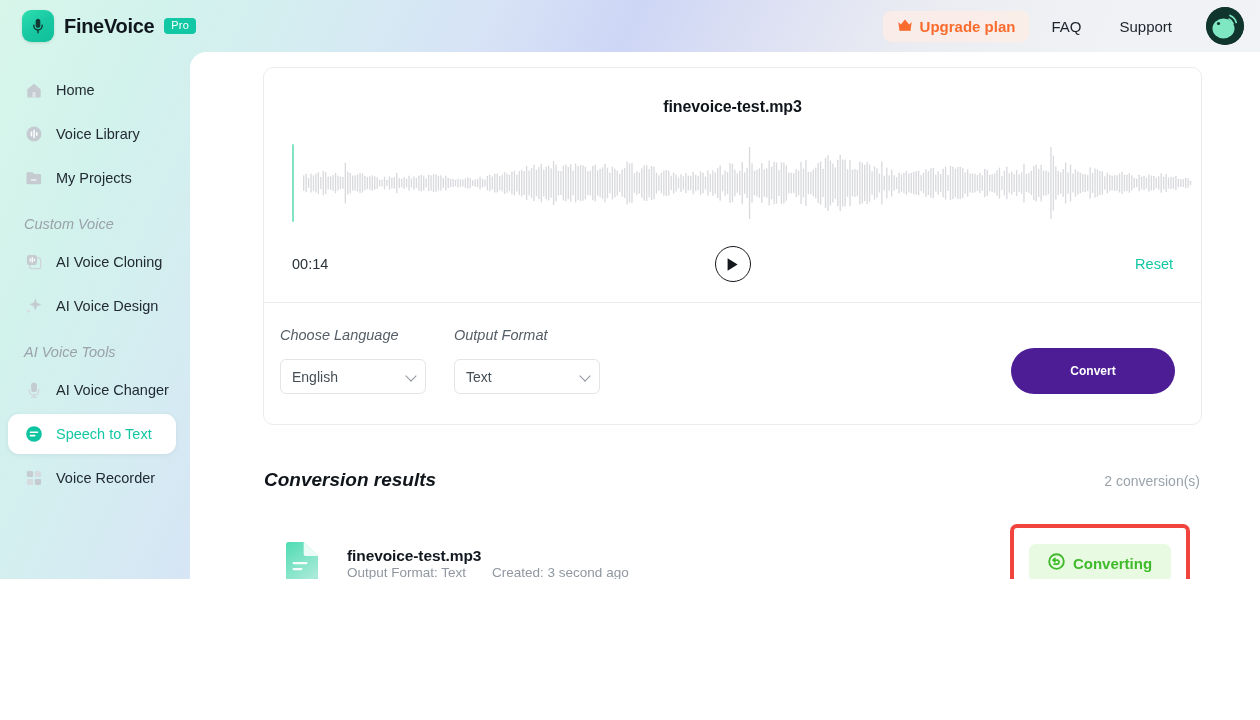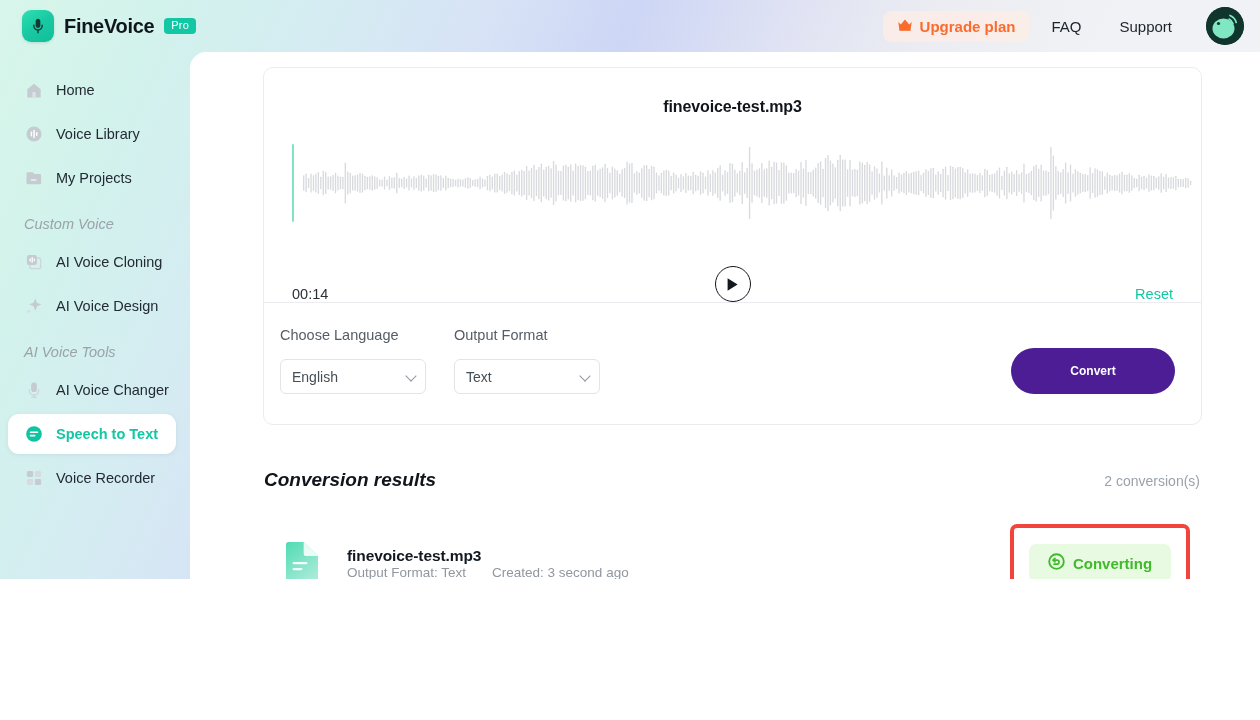--- a/index.html
+++ b/index.html
@@ -83,21 +83,21 @@
     padding-left: 16px; border-radius: 11px;
     cursor: pointer;
   }
   .nav-item .label {
     font-size: 14.5px; color: #222b33; font-weight: 500; white-space: nowrap;
   }
   .nav-item.active {
     background: #ffffff;
     box-shadow: 0 1px 4px rgba(80,100,120,.10);
   }
-  .nav-item.active .label { color: #12c7a3; font-weight: 700; }
+  .nav-item.active .label { color: #12c7a3; font-weight: 400; }
   .nav-icon { width: 20px; height: 20px; flex: 0 0 20px; position: relative; }
   .nav-group {
     font-size: 14.5px; color: #9aa3ab; font-weight: 400;
     padding: 14px 0 10px 24px;
     font-style: italic;
   }
 
   
   #main {
     position: absolute; left: 190px; top: 52px;
@@ -122,21 +122,21 @@
   }
   .wave-wrap {
     position: relative; height: 78px; margin: 0 2px;
   }
   .playhead {
     position: absolute; left: 0; top: 0; width: 2px; height: 78px;
     background: #7fe3c4; border-radius: 1px;
   }
   .wave { position: absolute; left: 11px; top: 0; height: 78px; }
   .controls-row {
-    display: flex; align-items: flex-end; height: 76px;
+    display: flex; align-items: center; height: 76px;
     padding: 0 28px; margin-top: 4px;
   }
   .time { font-size: 14.5px; color: #2a3138; }
   .play-btn {
     position: absolute; left: 50%; transform: translateX(-50%);
     width: 36px; height: 36px; border-radius: 50%;
     border: 1.6px solid #15191e; background: #fff;
     display: flex; align-items: center; justify-content: center;
     cursor: pointer;
   }
@@ -146,21 +146,21 @@
   .divider { height: 1px; background: #ececf0; }
 
   
   .options-row {
     display: flex; align-items: flex-end; padding: 24px 26px 30px 16px;
     gap: 0;
   }
   .field { margin-left: 0; }
   .field + .field { margin-left: 28px; }
   .field-label {
-    font-size: 14.5px; color: #555d66; margin-bottom: 16px; display: block;
+    font-size: 14.5px; color: #555d66; margin-bottom: 16px; display: block; font-style: italic;
   }
   .select {
     position: relative; width: 146px; height: 35px;
     border: 1px solid #e2e4e8; border-radius: 6px;
     background: #fff; display: flex; align-items: center;
     padding: 0 11px; cursor: pointer;
   }
   .select span { font-size: 14px; color: #454d55; }
   .chev {
     position: absolute; right: 10px; top: 50%;

